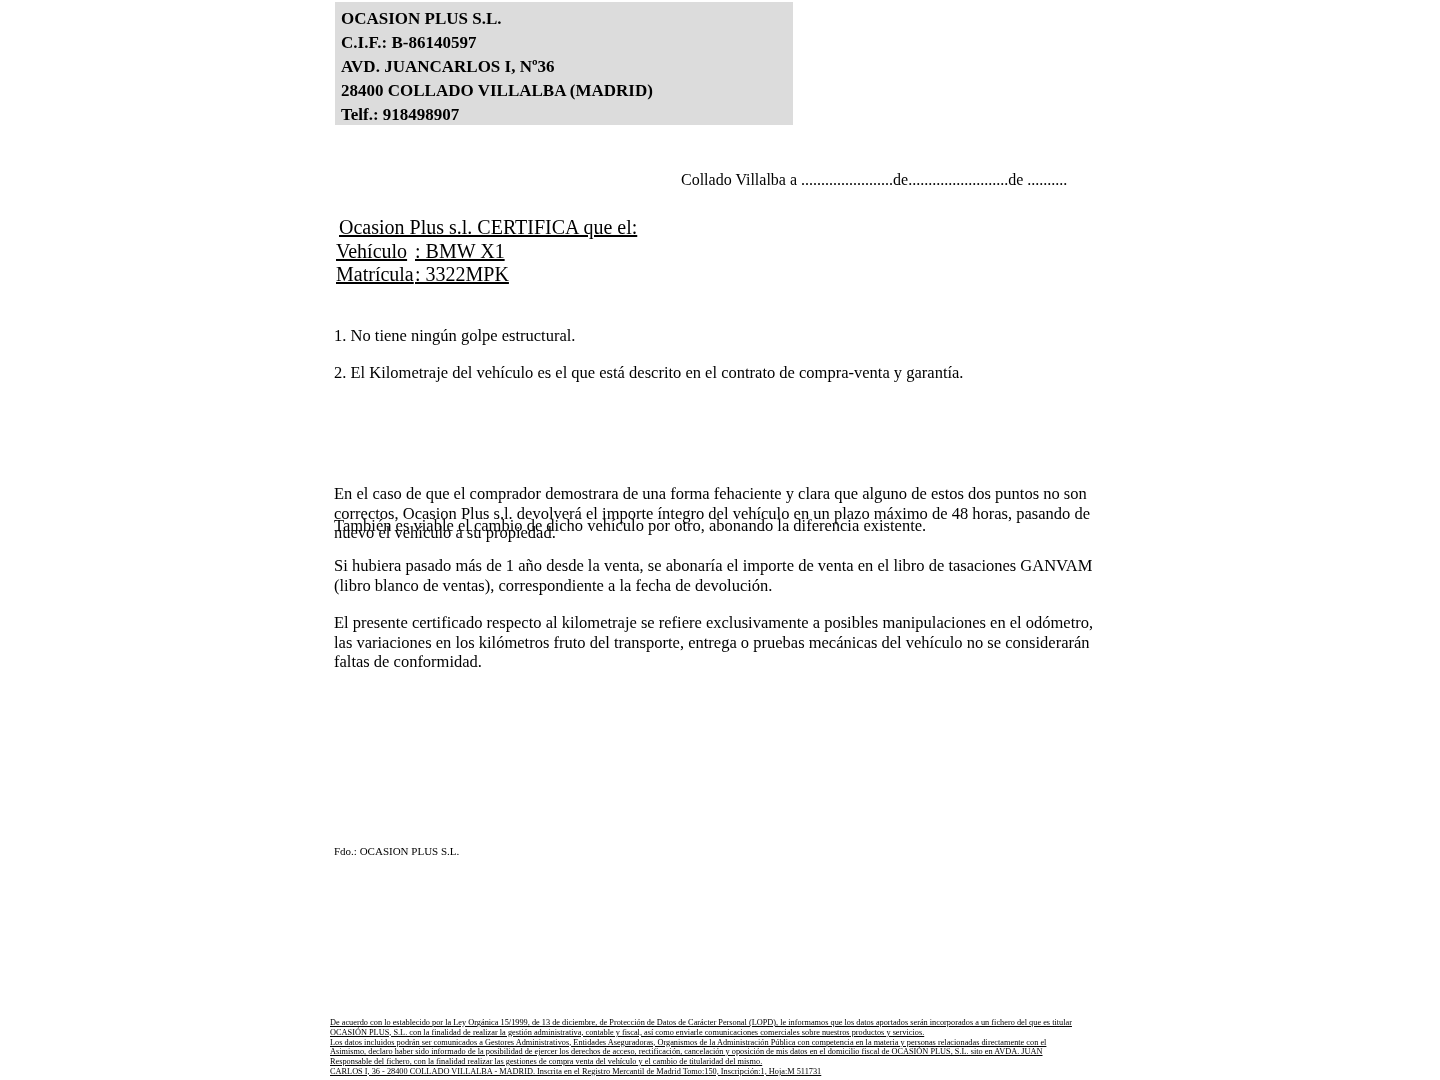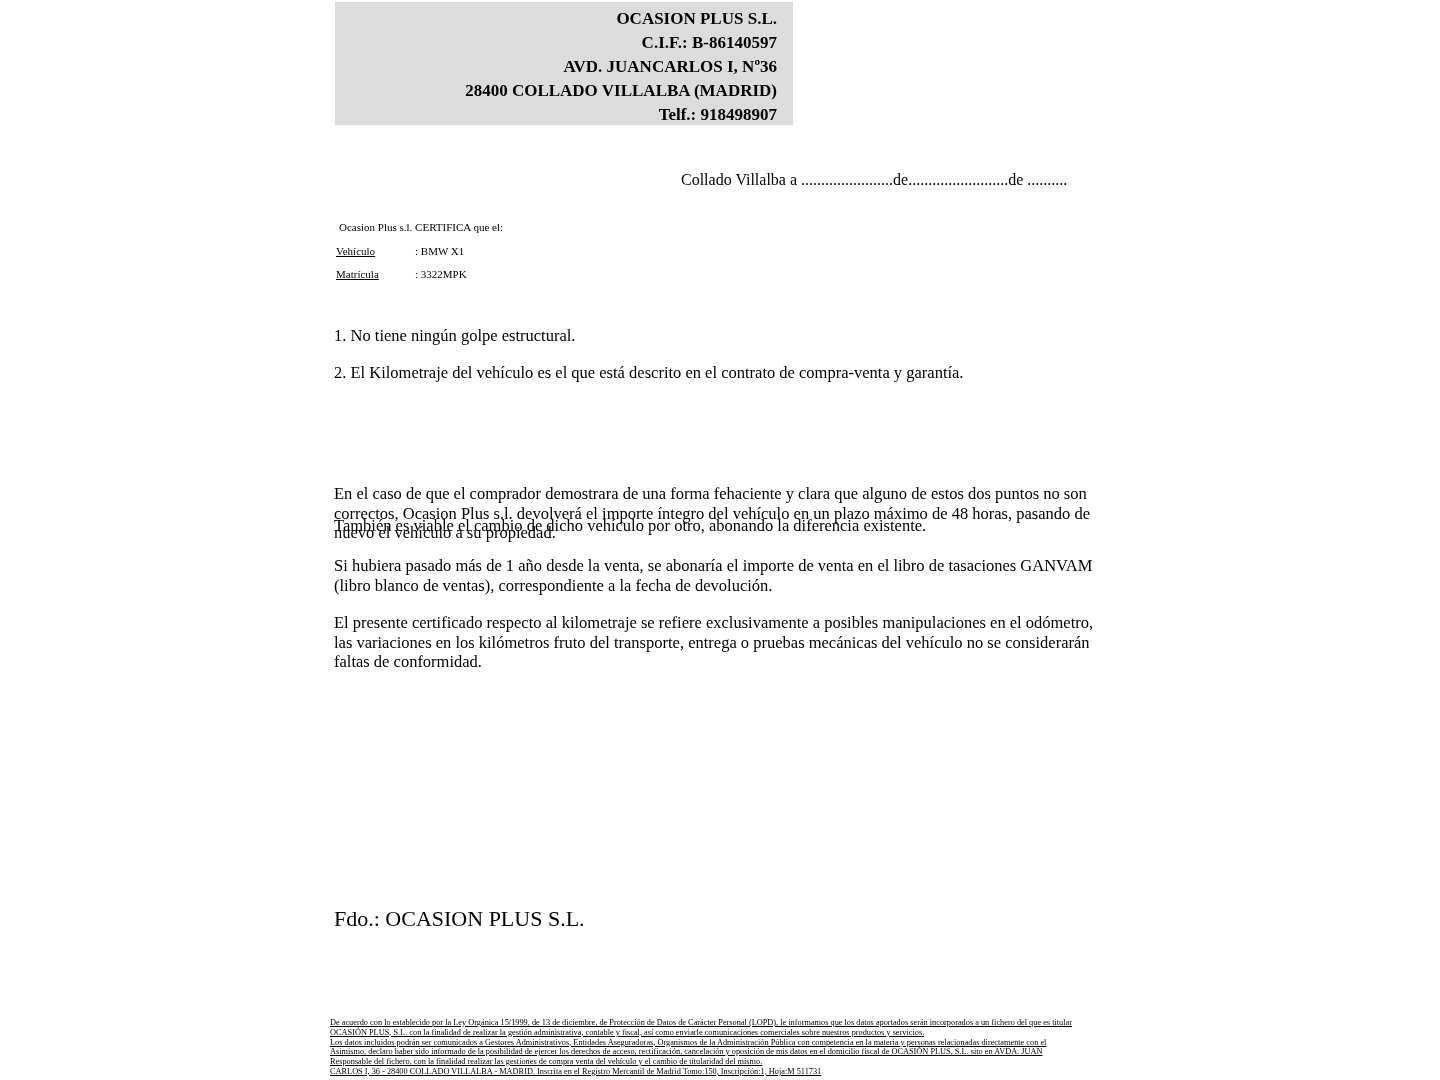--- a/index.html
+++ b/index.html
@@ -21,35 +21,35 @@
     left: 335px;
     top: 2px;
     width: 458px;
     height: 123px;
     background: #dcdcdc;
     box-sizing: border-box;
     padding: 5px 16px 0 6px;
     font-weight: bold;
     font-size: 17px;
     line-height: 24px;
-    text-align: right;
   }
   .date-line {
     position: absolute;
     left: 681px;
     top: 171px;
     font-size: 16px;
     white-space: nowrap;
   }
   .certify {
     position: absolute;
     left: 336px;
     top: 216px;
-    font-size: 11px;
+    font-size: 20px;
     line-height: 23.5px;
+    text-decoration: underline;
   }
   .certify .intro {
     padding-left: 3px;
   }
   .field-row .field-label {
     display: inline-block;
     width: 79px;
   }
   .field-row .field-label .u {
     text-decoration: underline;
@@ -69,22 +69,22 @@
     font-size: 16.5px;
     line-height: 19.5px;
   }
   .para-1 { top: 441px; margin-top: 43px; }
   .para-2 { top: 516px; }
   .para-3 { top: 556px; }
   .para-4 { top: 613px; }
   .signature {
     position: absolute;
     left: 334px;
-    top: 906px;
-    font-size: 22px;
+    top: 845px;
+    font-size: 11px;
   }
   .legal-footer {
     position: absolute;
     left: 330px;
     top: 1018px;
     font-size: 8.3px;
     line-height: 9.75px;
     text-decoration: underline;
   }
   .legal-footer .legal-line {

